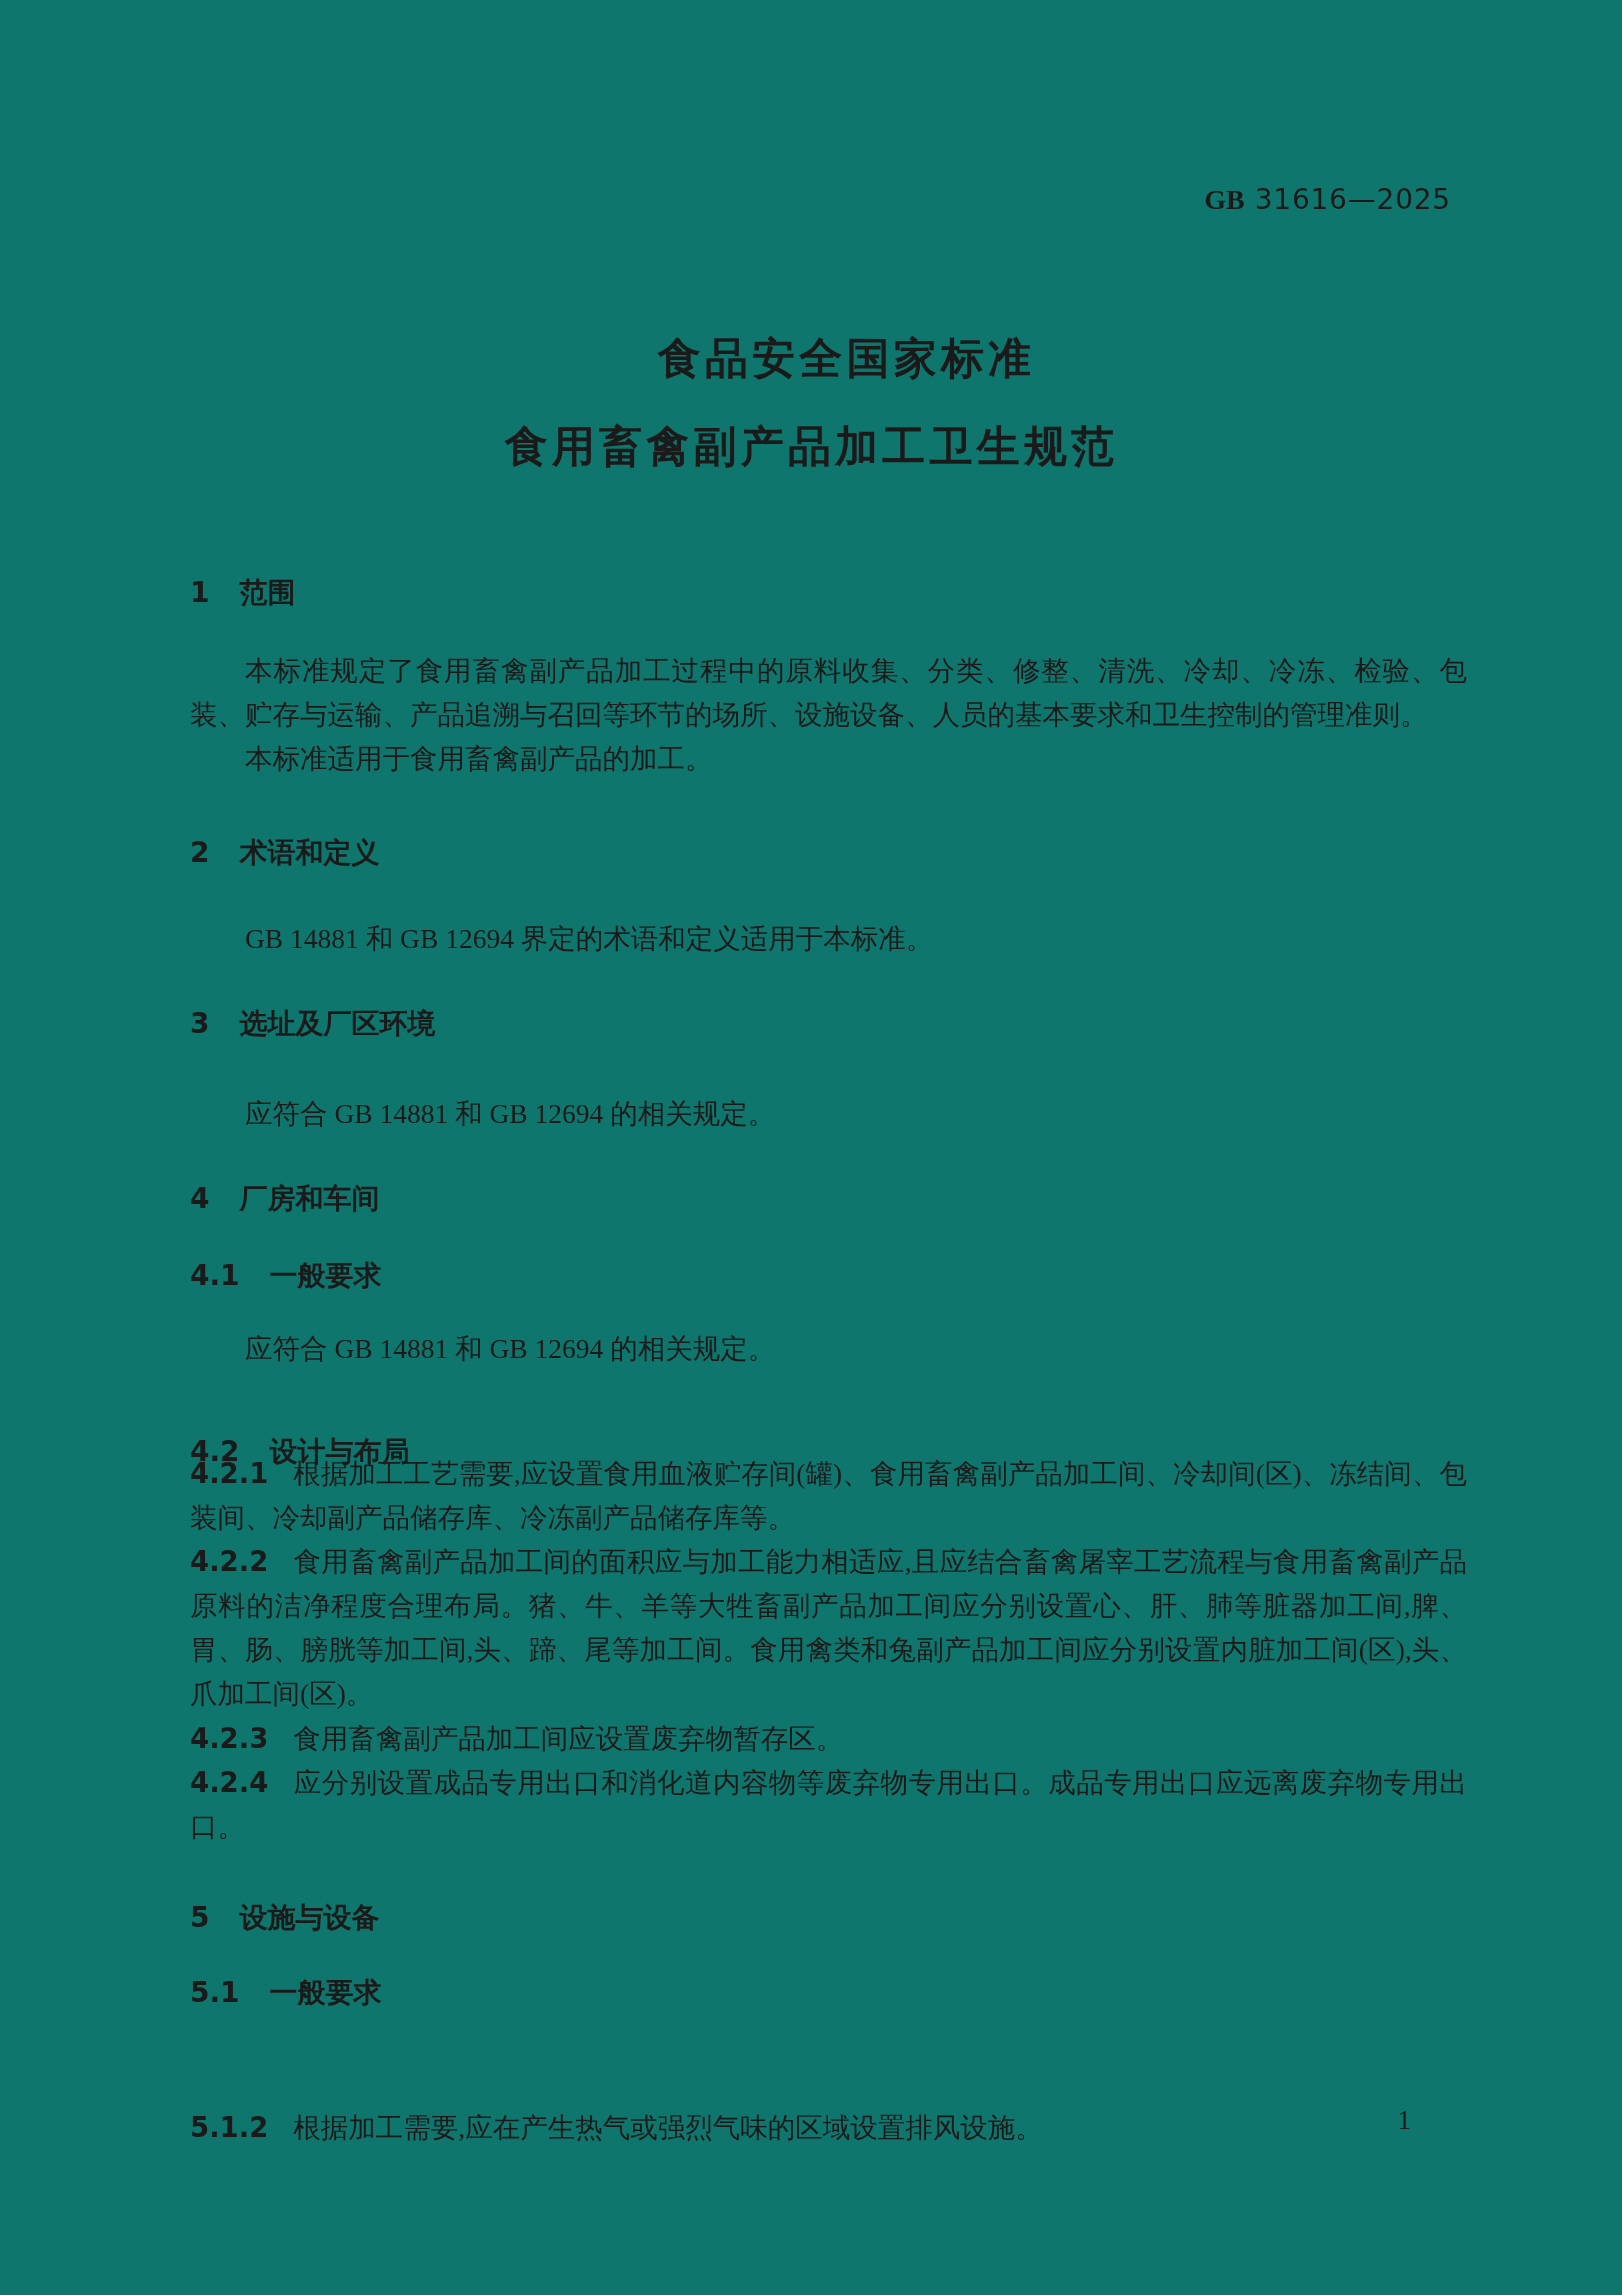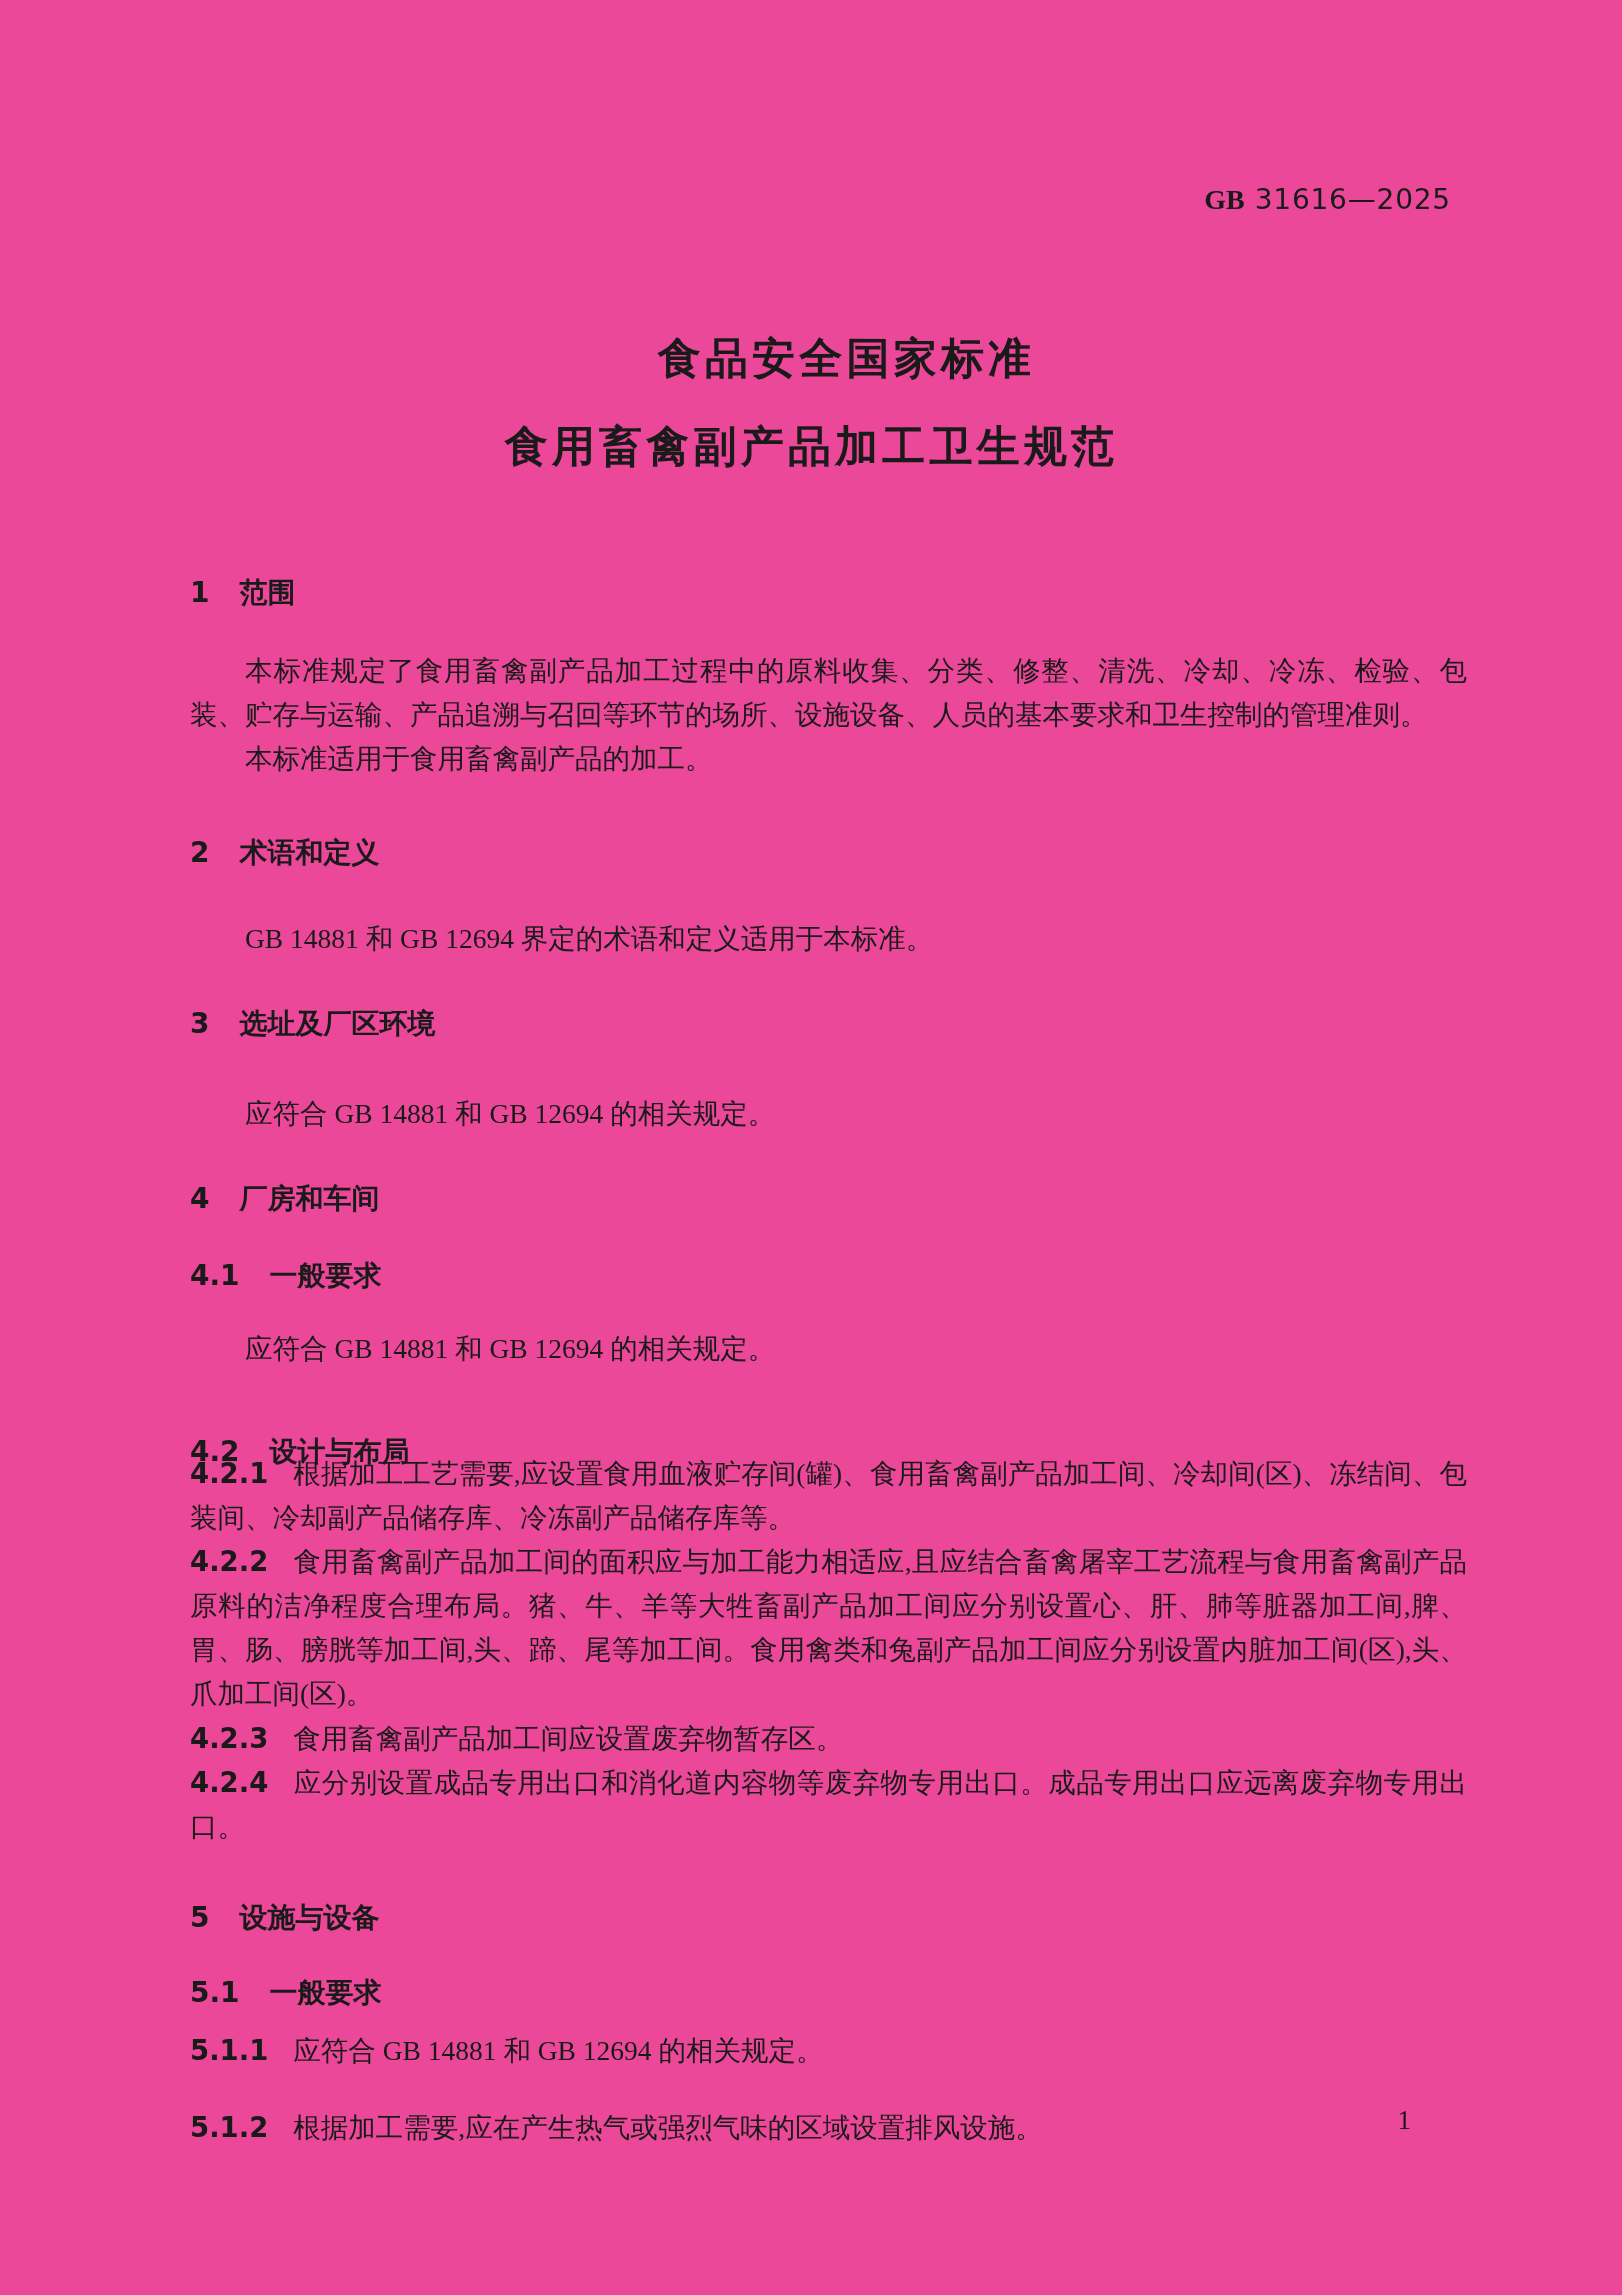--- a/index.html
+++ b/index.html
@@ -1,20 +1,20 @@
 <!DOCTYPE html>
 <html style="font-size:13.3px"><head>
 <meta charset="utf-8">
 <style>
   html, body { margin: 0; padding: 0; background: #ffffff; }
   .page {
     position: relative;
     width: 1623px;
     height: 2295px;
-    background: #ec4899;
+    background: #0f766e;
     color: #1a1a1a;
     overflow: hidden;
   }
   
   .std-code {
     position: absolute;
     top: 183px;
     right: 172px;
     font-size: 28px;
     white-space: nowrap;
@@ -132,23 +132,20 @@
   </p>
 
   <div class="h1" style="top:1899px;">
     <span class="h-num">5</span><span>设施与设备</span>
   </div>
 
   <div class="h2" style="top:1974px;">
     <span class="h-num">5.1</span><span>一般要求</span>
   </div>
 
-  <p class="para" style="top:2028px;">
-    <span class="clause-num">5.1.1</span><span>应符合 GB 14881 和 GB 12694 的相关规定。</span>
-  </p>
   <p class="para" style="top:2074px;margin-top:31px;">
     <span class="clause-num">5.1.2</span><span>根据加工需要,应在产生热气或强烈气味的区域设置排风设施。</span>
   </p>
 
   <div class="page-num">1</div>
 
 </div>
 
 
 </body></html>

